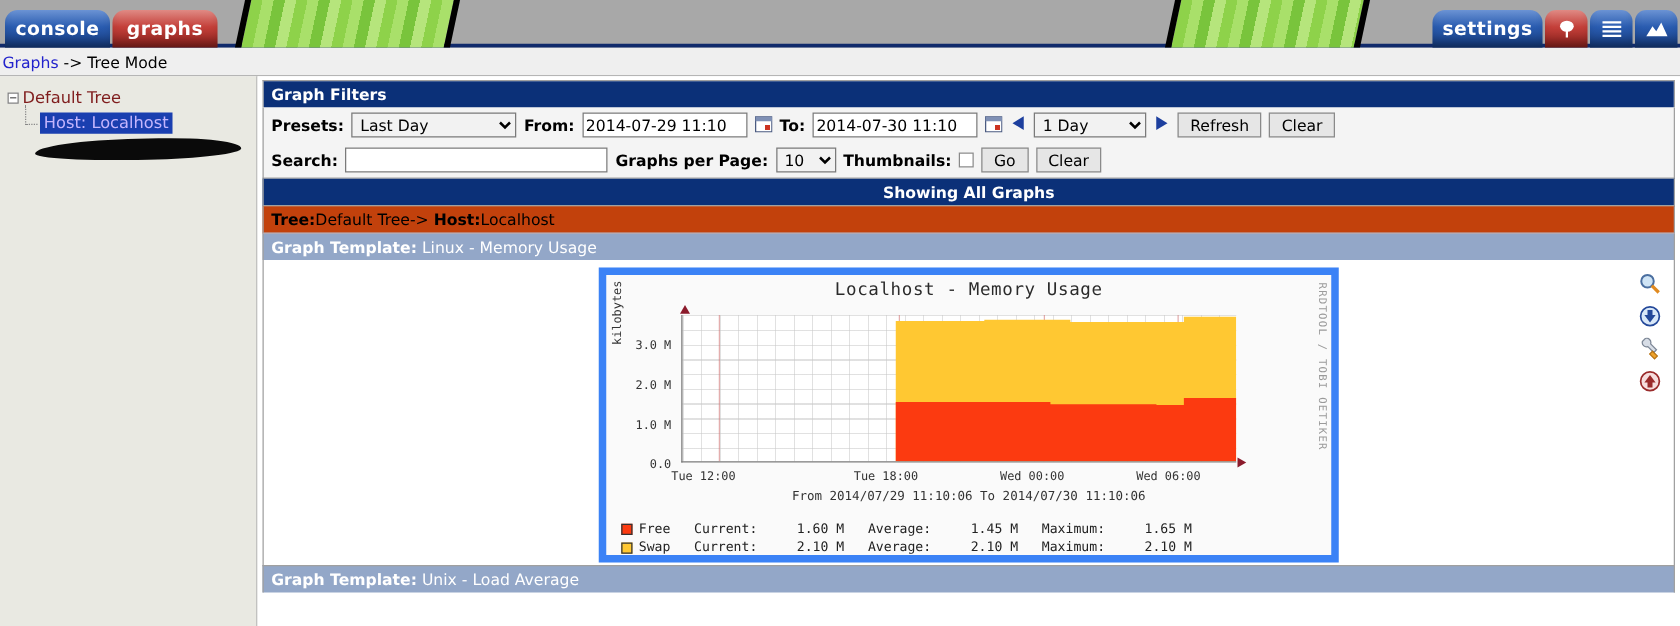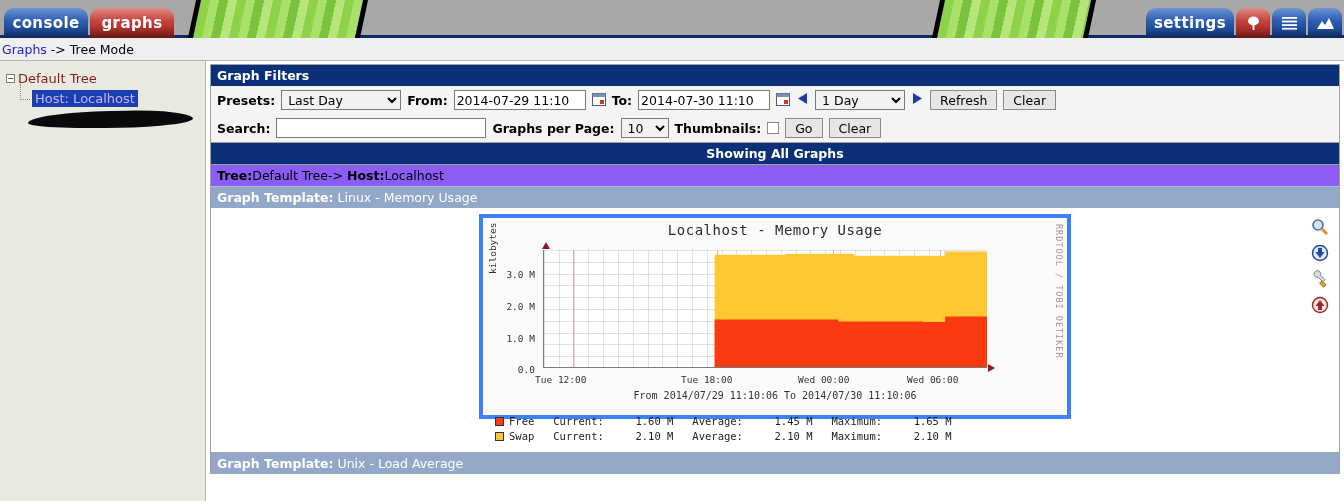--- a/index.html
+++ b/index.html
@@ -127,21 +127,21 @@
   .lbl { font-weight: bold; }
   select, input[type=text] {
     font-family: "DejaVu Sans", "Liberation Sans", sans-serif;
     font-size: 12.5px;
     border: 1px solid #7a7a7a;
     background: #fff;
     padding: 1px 2px;
     height: 20px;
   }
   select { background: #f2f2f2; }
-  .sel-preset { width: 120px; }
+  .sel-preset { width: 132px; }
   .sel-span { width: 90px; }
   .sel-perpage { width: 48px; }
   .inp-date { width: 132px; }
   .inp-search { width: 210px; }
   button {
     font-family: "DejaVu Sans", "Liberation Sans", sans-serif;
     font-size: 12.5px;
     background: #e6e6e6;
     border: 1px solid #8a8a8a;
     padding: 1px 9px; height: 20px;
@@ -153,41 +153,41 @@
     width: 12px; height: 12px; border: 1px solid #8a8a8a; background: #fff;
     display: inline-block;
   }
 
   .showing {
     background: #0b3078; color: #fff; text-align: center;
     font-weight: bold; font-size: 12.5px; padding: 3px 0;
     border: 1px solid #a0a0a0; border-top: none;
   }
   .treepath {
-    background: #8b5cf6; color: #000; font-size: 12.5px;
+    background: #c2410c; color: #000; font-size: 12.5px;
     padding: 3px 6px; border-left: 1px solid #a0a0a0; border-right: 1px solid #a0a0a0;
     border-bottom: 1px solid #b6c0d2;
   }
   .treepath b { font-weight: bold; }
   .gtemplate {
     background: #93a7c8; color: #ffffff; font-size: 12.5px;
     padding: 3px 6px;
     border-left: 1px solid #a0a0a0; border-right: 1px solid #a0a0a0;
   }
   .gtemplate b { font-weight: bold; color: #ffffff; }
   .gtemplate .tn { color: #ffffff; }
 
   .graphwrap {
     background: #ffffff; display: flex; justify-content: center;
     border-left: 1px solid #a0a0a0; border-right: 1px solid #a0a0a0;
     padding: 6px 0 4px 0; position: relative; height: 244px;
   }
   .graphbox {
-    width: 592px; height: 205px;
-    border: 4px solid #3b82f6; background: #fafafa;
+    width: 592px; height: 236px;
+    border: 6px solid #3b82f6; background: #fafafa;
     position: relative;
     font-family: "DejaVu Sans Mono", "Liberation Mono", monospace;
   }
   .g-title {
     text-align: center; font-size: 14px; color: #2b2b2b;
     padding-top: 4px; letter-spacing: .5px;
   }
   .plot {
     position: absolute; left: 60px; top: 32px; width: 444px; height: 118px;
     background:

